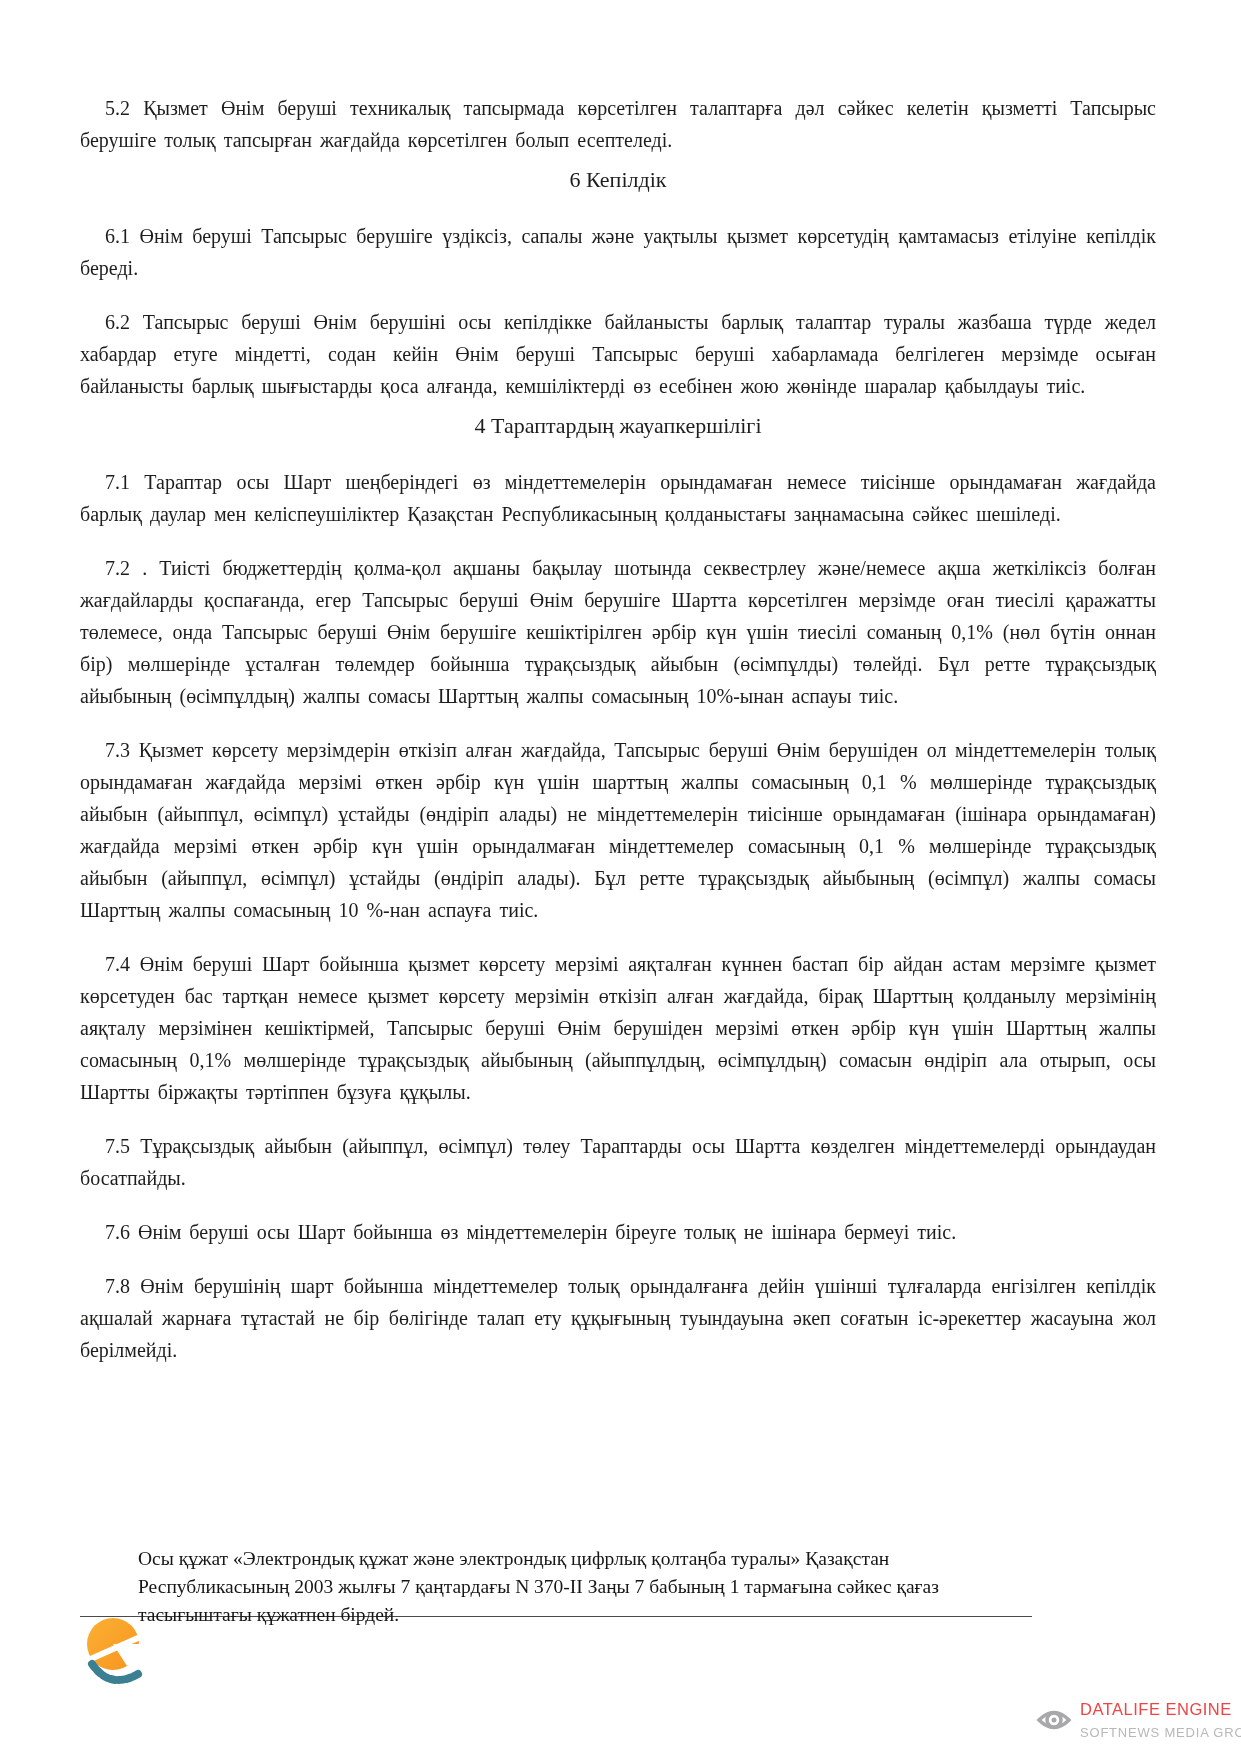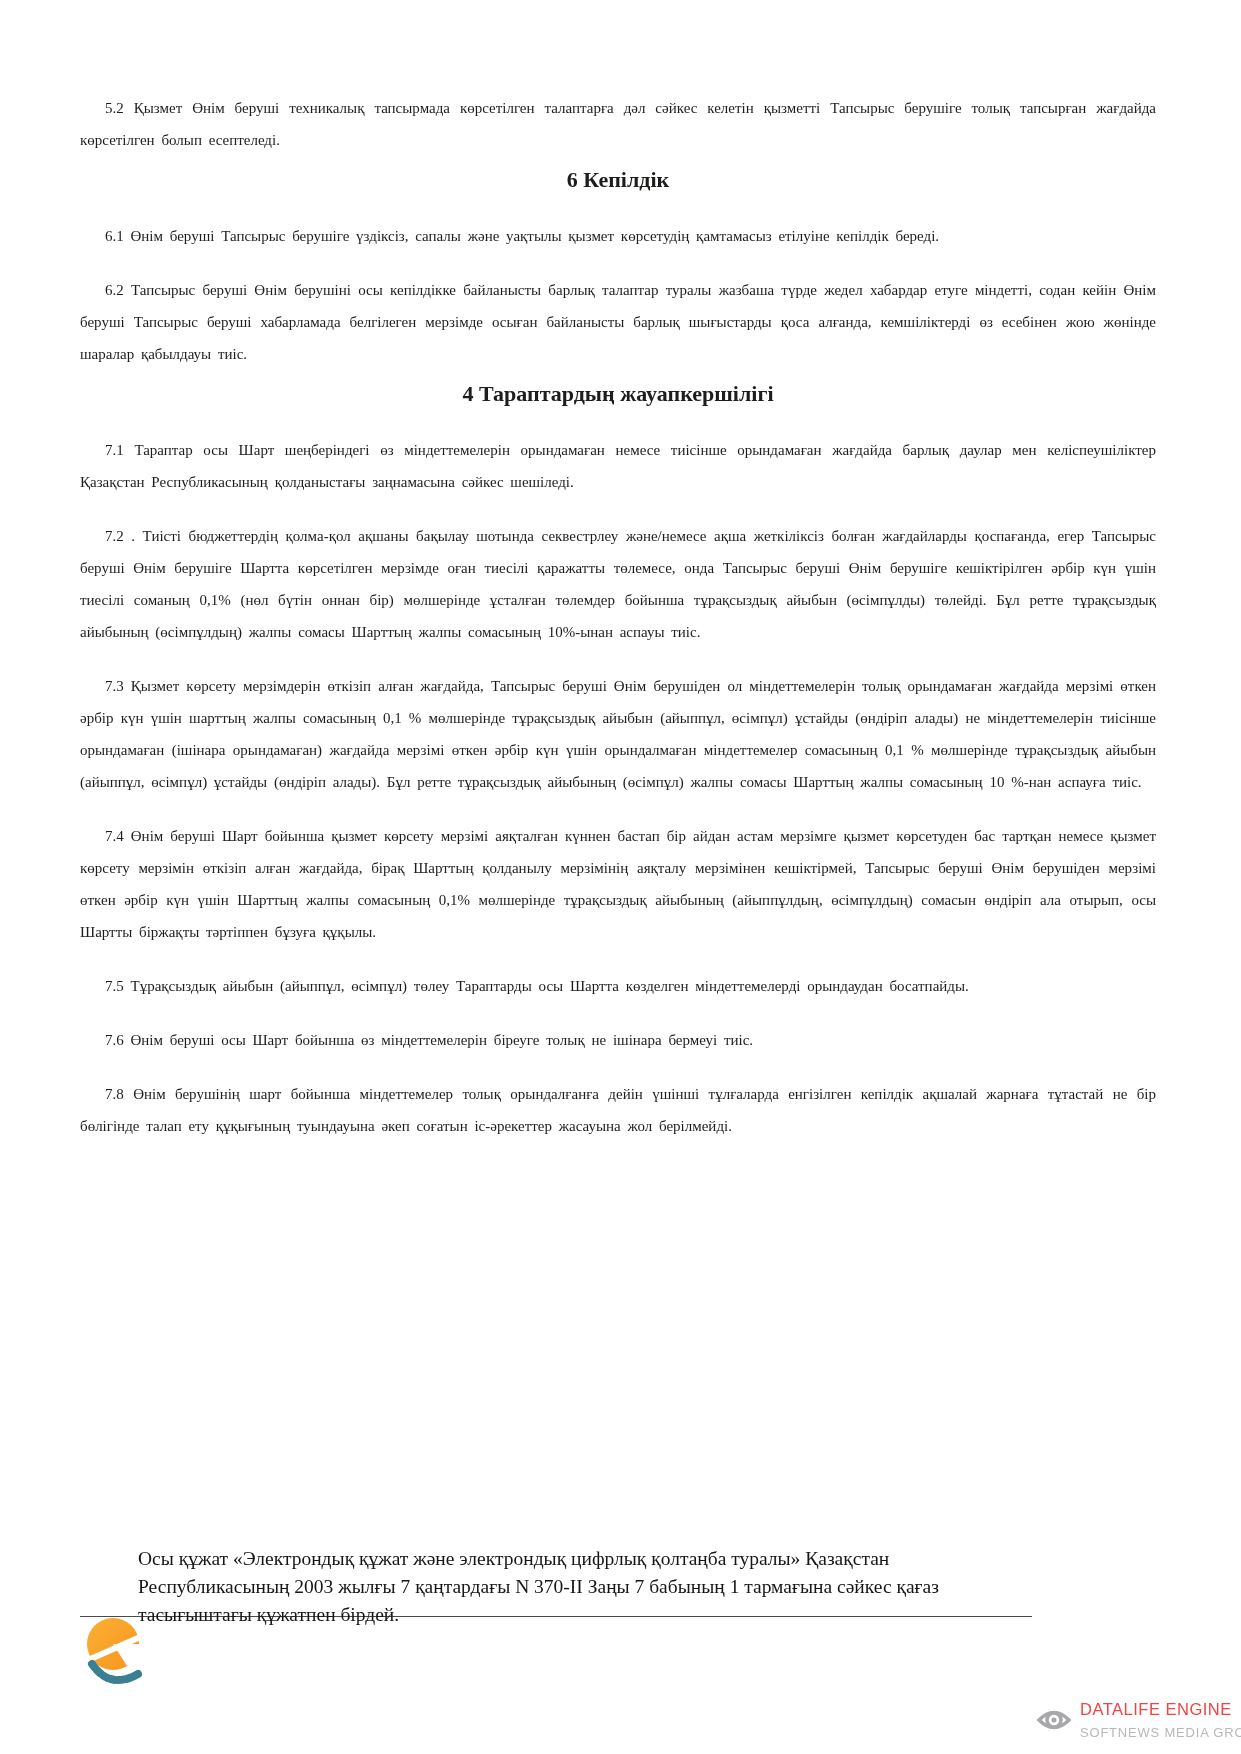--- a/index.html
+++ b/index.html
@@ -12,31 +12,31 @@
     font-family: "Liberation Serif", serif;
     color: #1d1d1b;
   }
   .content {
     position: absolute;
     left: 80px;
     top: 92px;
     width: 1076px;
   }
   p.clause {
-    font-size: 15px;
+    font-size: 20px;
     line-height: 32px;
     text-align: justify;
     text-indent: 25px;
     word-spacing: 3px;
     margin: 0 0 22px 0;
   }
   h2.section-heading {
     font-size: 22px;
     line-height: 32px;
-    font-weight: bold;
+    font-weight: normal;
     text-align: center;
     margin: -14px 0 24px 0;
   }
   .footer-rule {
     position: absolute;
     left: 80px;
     top: 1616px;
     width: 952px;
     height: 1px;
     background: #4a4a4a;

